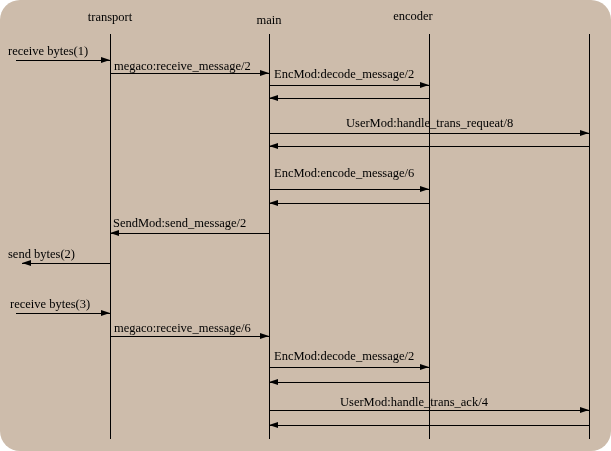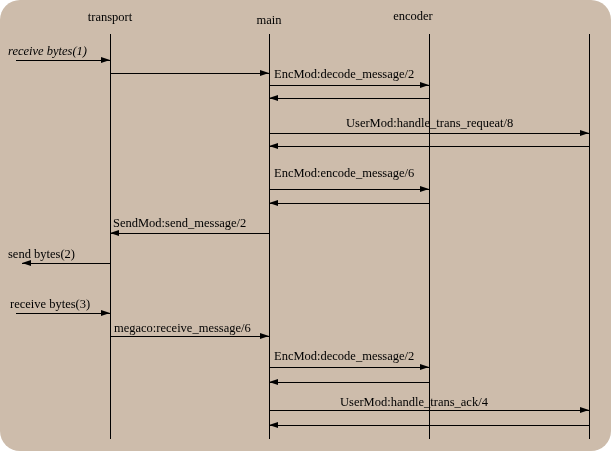--- a/index.html
+++ b/index.html
@@ -51,23 +51,24 @@
     <div class="lifeline-label" style="left: 110px; top: 10px;">transport</div>
     <div class="lifeline-line" style="left: 110px; top: 34px; height: 405px;"></div>
     <div class="lifeline-label" style="left: 269px; top: 13px; text-align: center;">main</div>
     <div class="lifeline-line" style="left: 269px; top: 34px; height: 405px;"></div>
     <div class="lifeline-label" style="left: 413px; top: 9px;">encoder</div>
     <div class="lifeline-line" style="left: 429px; top: 34px; height: 405px;"></div>
     <div class="lifeline-label" style="left: 611px; top: 10px; margin-left: 30px;">user</div>
     <div class="lifeline-line" style="left: 589px; top: 34px; height: 405px;"></div>
     <div class="msg-line" style="left: 16px; top: 60px; width: 94px;"></div>
     <div class="arrow-head right" style="top: 57px; left: 101px;"></div>
-    <div class="msg-label" style="left: 8px; top: 45px; font-style: italic;">receive bytes(1)</div>
+    <div class="msg-label" style="left: 8px; top: 45px;">receive bytes(1)</div>
     <div class="msg-line" style="left: 110px; top: 73px; width: 159px;"></div>
     <div class="arrow-head right" style="top: 70px; left: 260px;"></div>
+    <div class="msg-label" style="left: 114px; top: 60px;">megaco:receive_message/2</div>
     <div class="msg-line" style="left: 269px; top: 85px; width: 160px;"></div>
     <div class="arrow-head right" style="top: 82px; left: 420px;"></div>
     <div class="msg-label" style="left: 274px; top: 68px;">EncMod:decode_message/2</div>
     <div class="msg-line" style="left: 269px; top: 98px; width: 160px;"></div>
     <div class="arrow-head left" style="top: 95px; left: 269px;"></div>
     <div class="msg-line" style="left: 269px; top: 133px; width: 320px;"></div>
     <div class="arrow-head right" style="top: 130px; left: 580px;"></div>
     <div class="msg-label" style="left: 346px; top: 117px;">UserMod:handle_trans_requeat/8</div>
     <div class="msg-line" style="left: 269px; top: 146px; width: 320px;"></div>
     <div class="arrow-head left" style="top: 143px; left: 269px;"></div>

